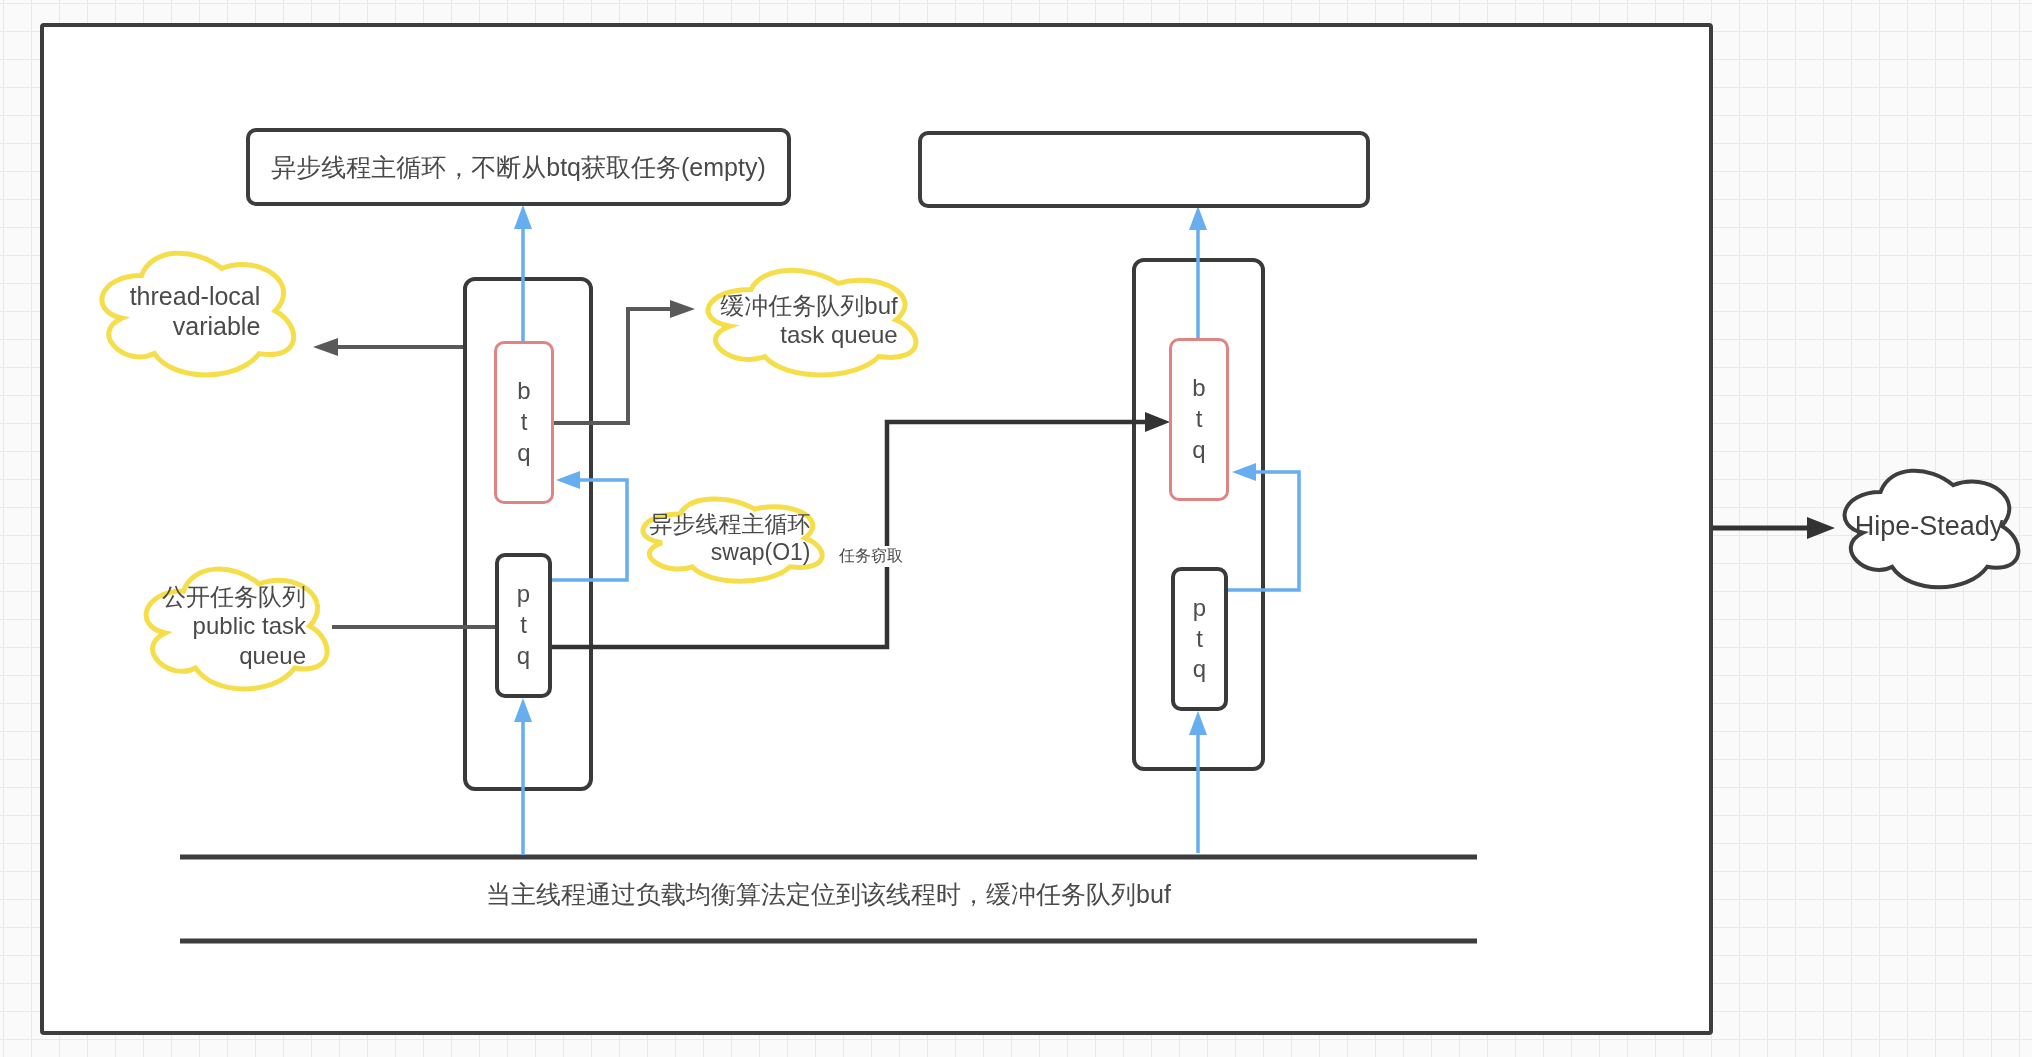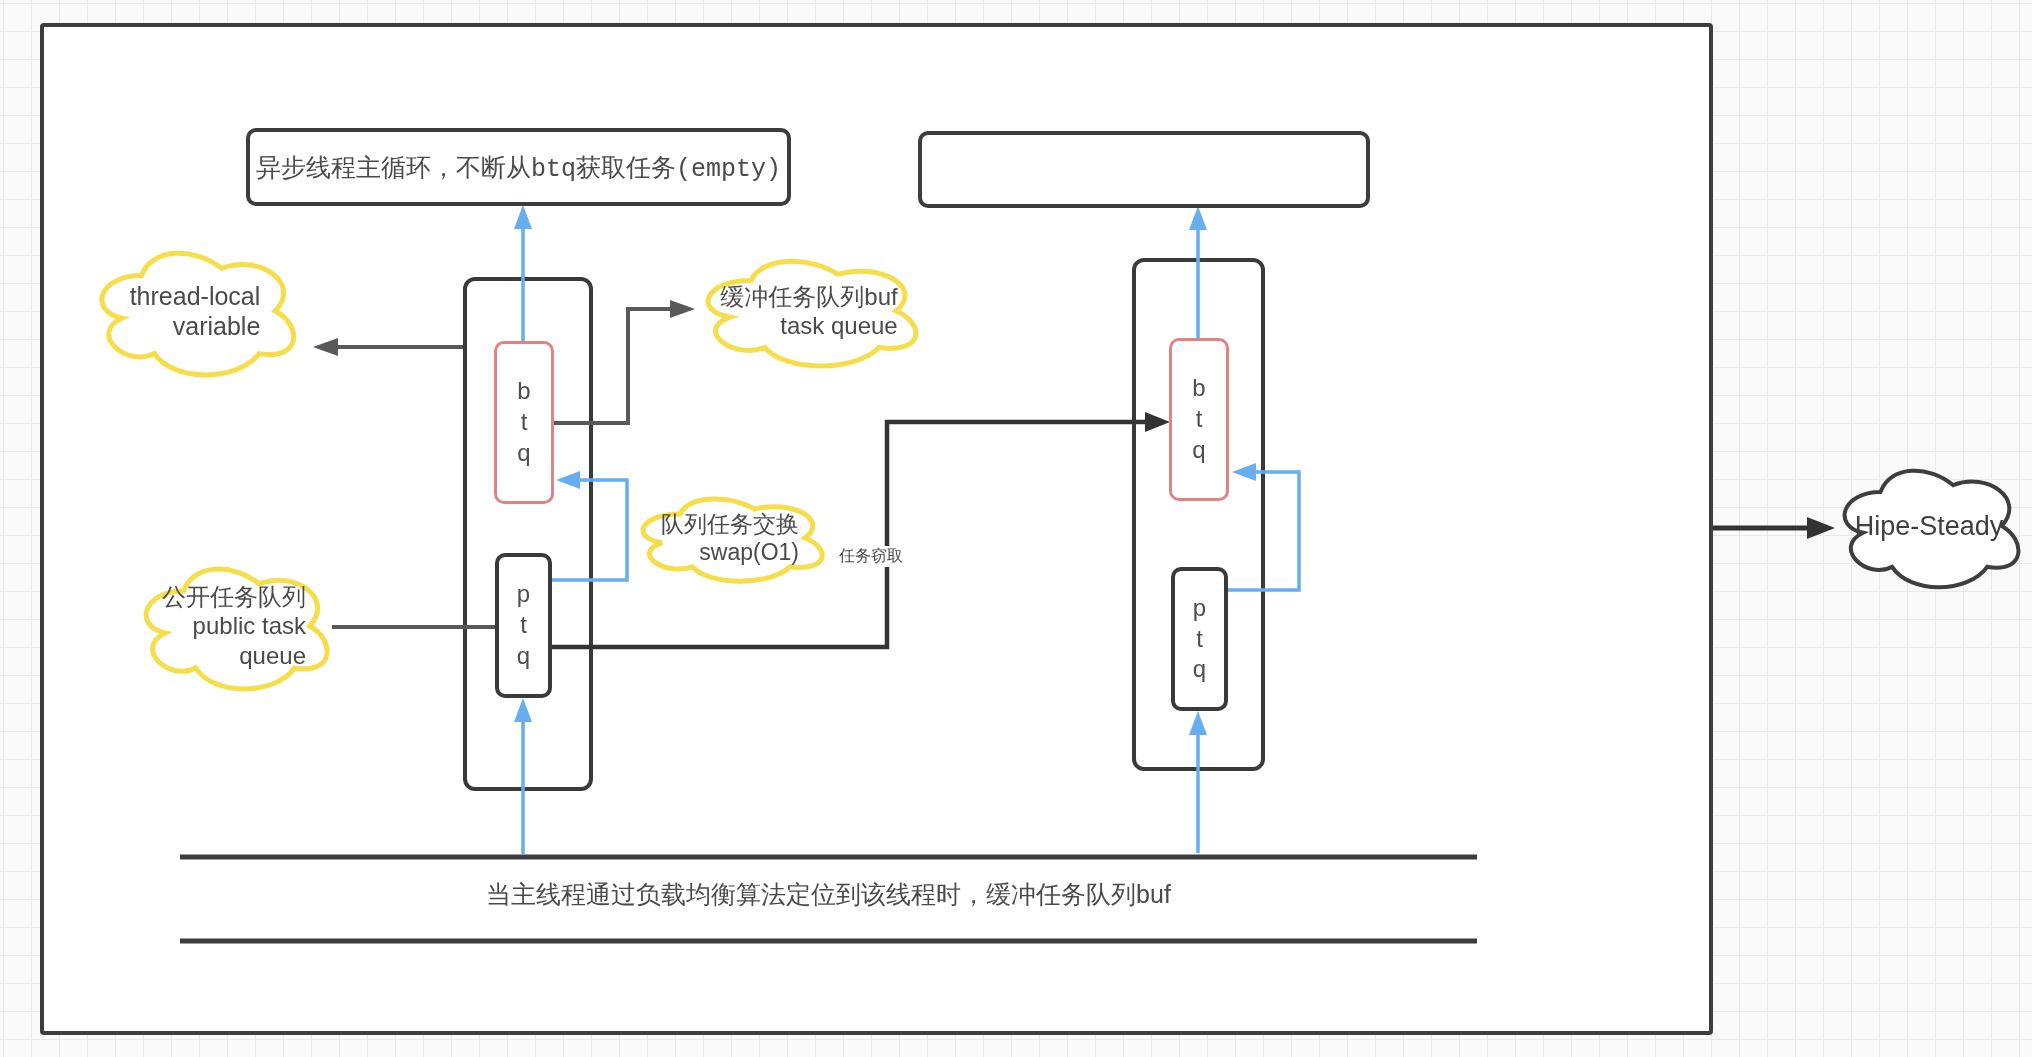--- a/index.html
+++ b/index.html
@@ -15,21 +15,20 @@
   }
   .outer-rect{
     position:absolute;left:40px;top:23px;width:1665px;height:1004px;
     background:#ffffff;border:4px solid #3d3d3d;border-radius:4px;
   }
   .connectors{position:absolute;left:0;top:0;width:2032px;height:1057px;pointer-events:none;}
   .rbox{
     position:absolute;background:#ffffff;border:4px solid #3d3d3d;border-radius:10px;
     display:flex;align-items:center;justify-content:center;text-align:center;
     box-sizing:border-box;
-    font-family:Liberation Mono, monospace;
   }
   .loop-box{left:246px;top:128px;width:545px;height:78px;font-size:25px;}
   .empty-box{left:918px;top:131px;width:452px;height:77px;}
   .worker{
     position:absolute;border:4px solid #3a3a3a;border-radius:12px;background:transparent;
     box-sizing:border-box;
   }
   .worker-left{left:463px;top:277px;width:130px;height:514px;}
   .worker-right{left:1132px;top:258px;width:133px;height:513px;}
   .qbox{
@@ -43,21 +42,21 @@
   .ptq-left{left:495px;top:553px;width:57px;height:145px;}
   .btq-right{left:1169px;top:338px;width:60px;height:163px;}
   .ptq-right{left:1171px;top:567px;width:57px;height:144px;}
   .cloud{
     position:absolute;display:flex;align-items:center;justify-content:center;
     text-align:right;box-sizing:border-box;
   }
   .cloud > svg{position:absolute;left:0;top:0;width:100%;height:100%;}
   .cloud-text{position:relative;white-space:pre-line;line-height:1.22;}
   .cloud-tlv{left:88px;top:240px;width:214px;height:142px;font-size:25px;}
-  .cloud-buf{left:693px;top:250px;width:232px;height:122px;font-size:24px;}
+  .cloud-buf{left:693px;top:259px;width:232px;height:122px;font-size:24px;}
   .cloud-swap{left:630px;top:490px;width:200px;height:96px;font-size:23px;}
   .cloud-pub{left:133px;top:556px;width:202px;height:140px;font-size:24px;}
   .cloud-hipe{left:1832px;top:458px;width:194px;height:136px;font-size:27px;color:#3f3f3f;}
   .steal-label{
     position:absolute;left:836px;top:546px;font-size:16px;background:#ffffff;
     padding:0 3px;white-space:nowrap;
   }
   .bottom-caption{
     position:absolute;left:180px;top:878px;width:1297px;text-align:center;font-size:25px;
   }
@@ -147,21 +146,21 @@
       <path class="cloud-stroke-yellow" d="M50 32.5 C10 32.5 0 65 32 71.5 C0 85.8 36 117 62 104 C80 130 140 130 160 104 C200 110.5 200 78 175 65 C200 39 160 13 125 26 C100 6.5 60 6.5 50 32.5 Z"></path>
     </svg>
     <div class="cloud-text">缓冲任务队列buf
 task queue</div>
   </div>
 
   <div class="cloud cloud-swap">
     <svg viewBox="0 0 200 130" preserveAspectRatio="none">
       <path class="cloud-stroke-yellow" d="M50 32.5 C10 32.5 0 65 32 71.5 C0 85.8 36 117 62 104 C80 130 140 130 160 104 C200 110.5 200 78 175 65 C200 39 160 13 125 26 C100 6.5 60 6.5 50 32.5 Z"></path>
     </svg>
-    <div class="cloud-text">队列任务交换
+    <div class="cloud-text">异步线程主循环
 swap(O1)</div>
   </div>
 
   <div class="cloud cloud-hipe">
     <svg viewBox="0 0 200 130" preserveAspectRatio="none">
       <path class="cloud-stroke-dark" d="M50 32.5 C10 32.5 0 65 32 71.5 C0 85.8 36 117 62 104 C80 130 140 130 160 104 C200 110.5 200 78 175 65 C200 39 160 13 125 26 C100 6.5 60 6.5 50 32.5 Z"></path>
     </svg>
     <div class="cloud-text">Hipe-Steady</div>
   </div>
 

